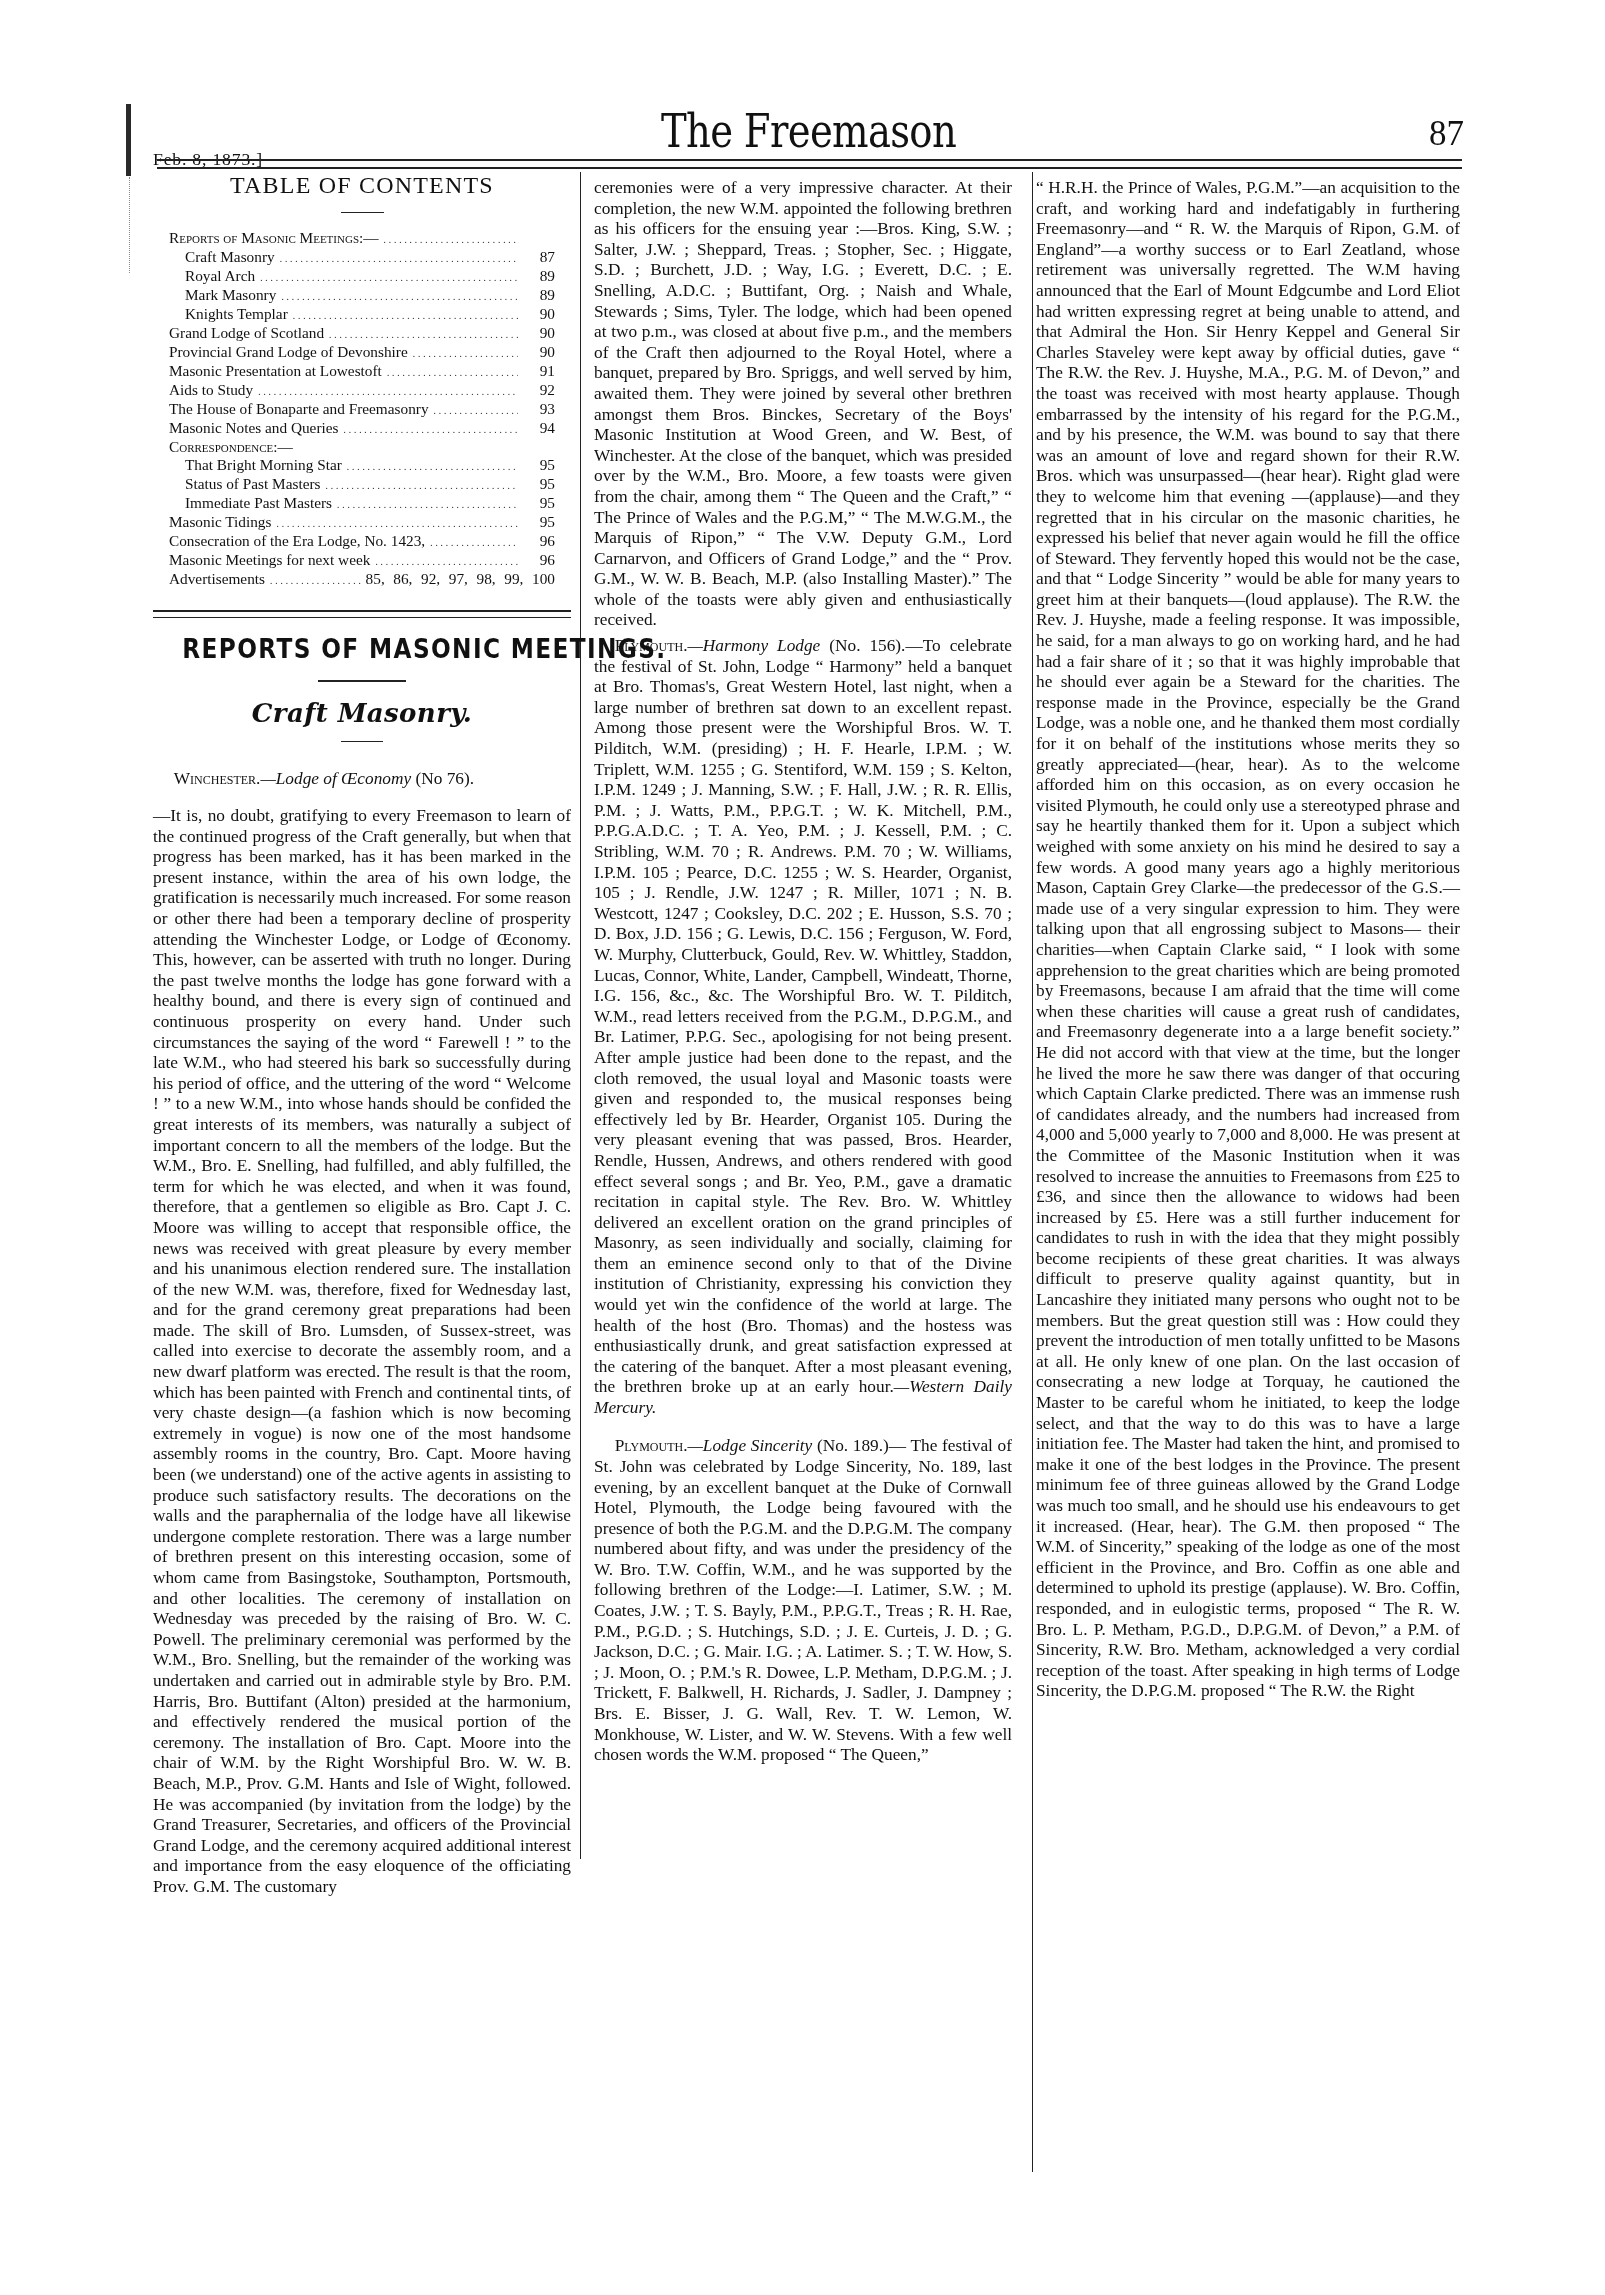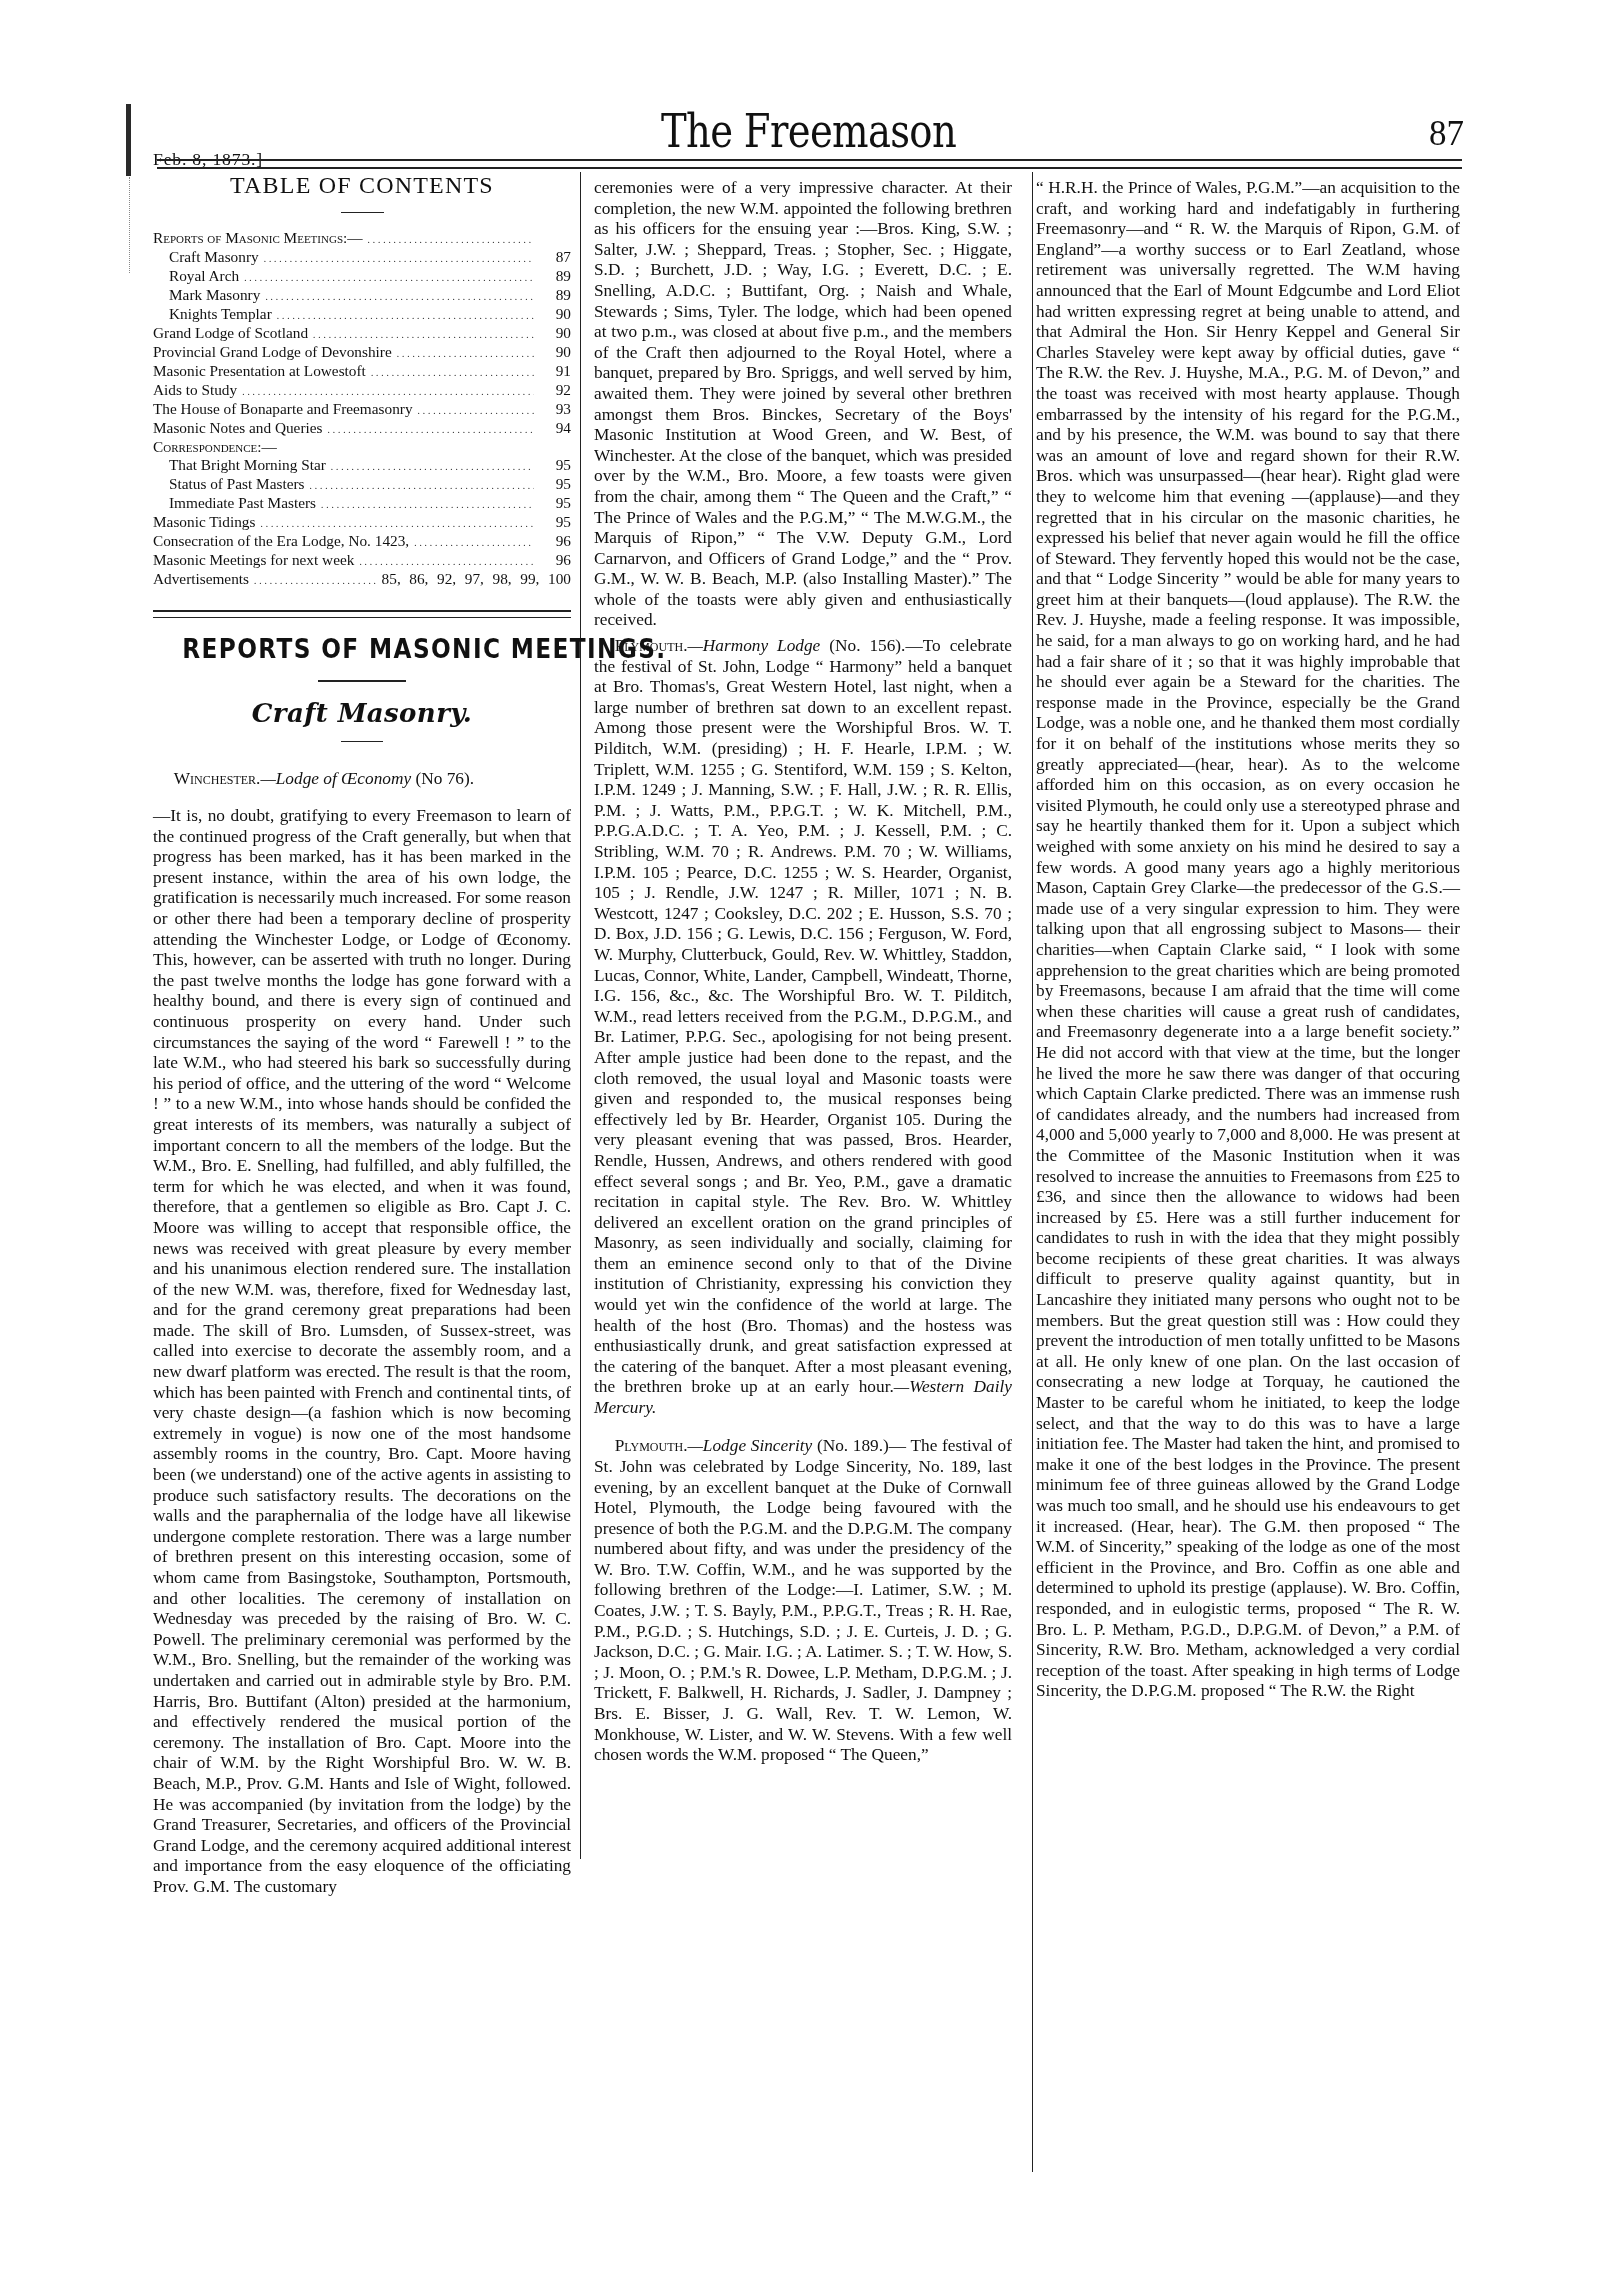--- a/index.html
+++ b/index.html
@@ -46,21 +46,21 @@
   .col p.noindent { text-indent: 0; }
   .col p + p { margin-top: 16px; }
   .sc { font-variant: small-caps; }
   i { font-style: italic; }
 
   
   .toc-title {
     text-align: center; font-size: 24px; letter-spacing: 1.2px; margin: 3.2px 0 8px 0;
   }
   .short-rule { width: 43px; height: 0; border-top: 1.6px solid #222; margin: 16px auto 16px auto; }
-  .toc-list { list-style: none; margin: 0; padding: 0; font-size: 15.3px; line-height: 18px; }
+  .toc-list { list-style: none; margin: 16px; padding: 0; font-size: 15.3px; line-height: 18px; }
   .toc-row { display: flex; align-items: baseline; white-space: nowrap; }
   .toc-row.sub { padding-left: 16px; }
   .toc-row .label { flex: 0 0 auto; }
   .toc-row .label.sc { font-variant: small-caps; }
   .toc-row .leader {
     flex: 1 1 auto; overflow: hidden; margin: 0 4.8px; color: #333;
     letter-spacing: 2.4px; font-size: 11.2px;
   }
   .toc-row .leader::before { content: "................................................................................................................................"; }
   .toc-row .page { flex: 0 0 32px; text-align: right; }

